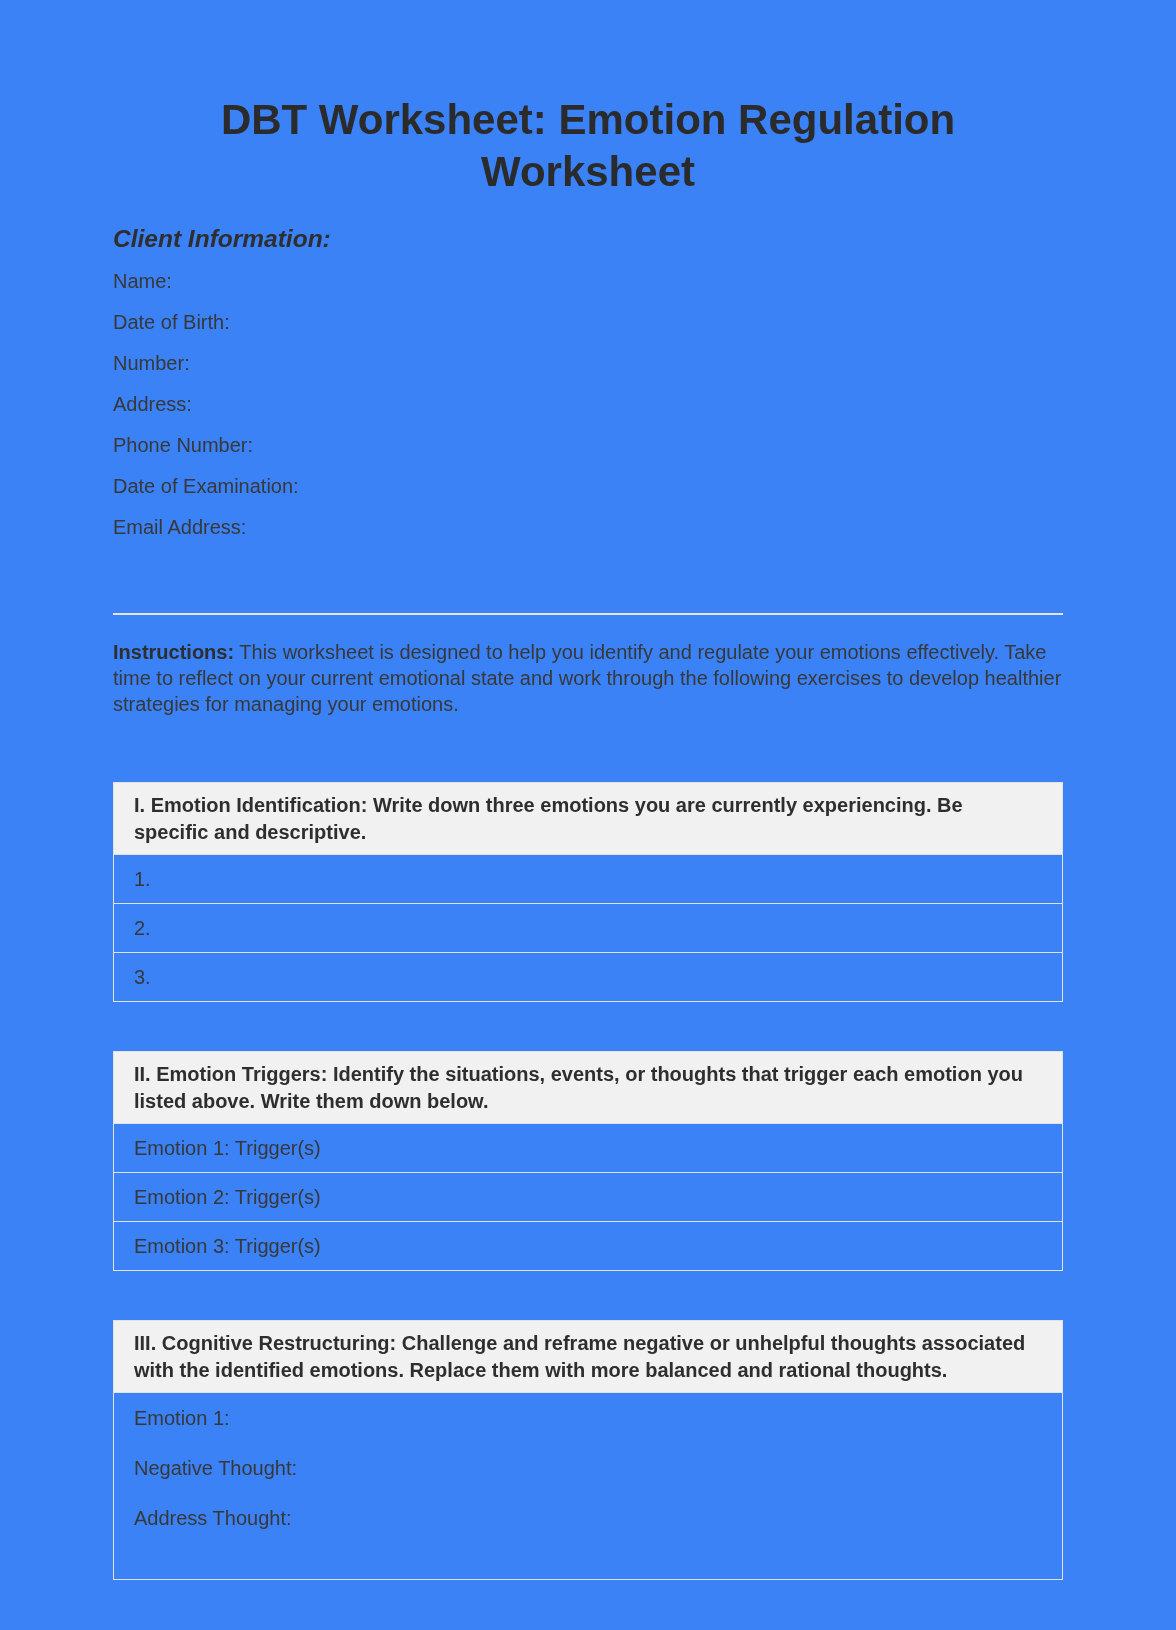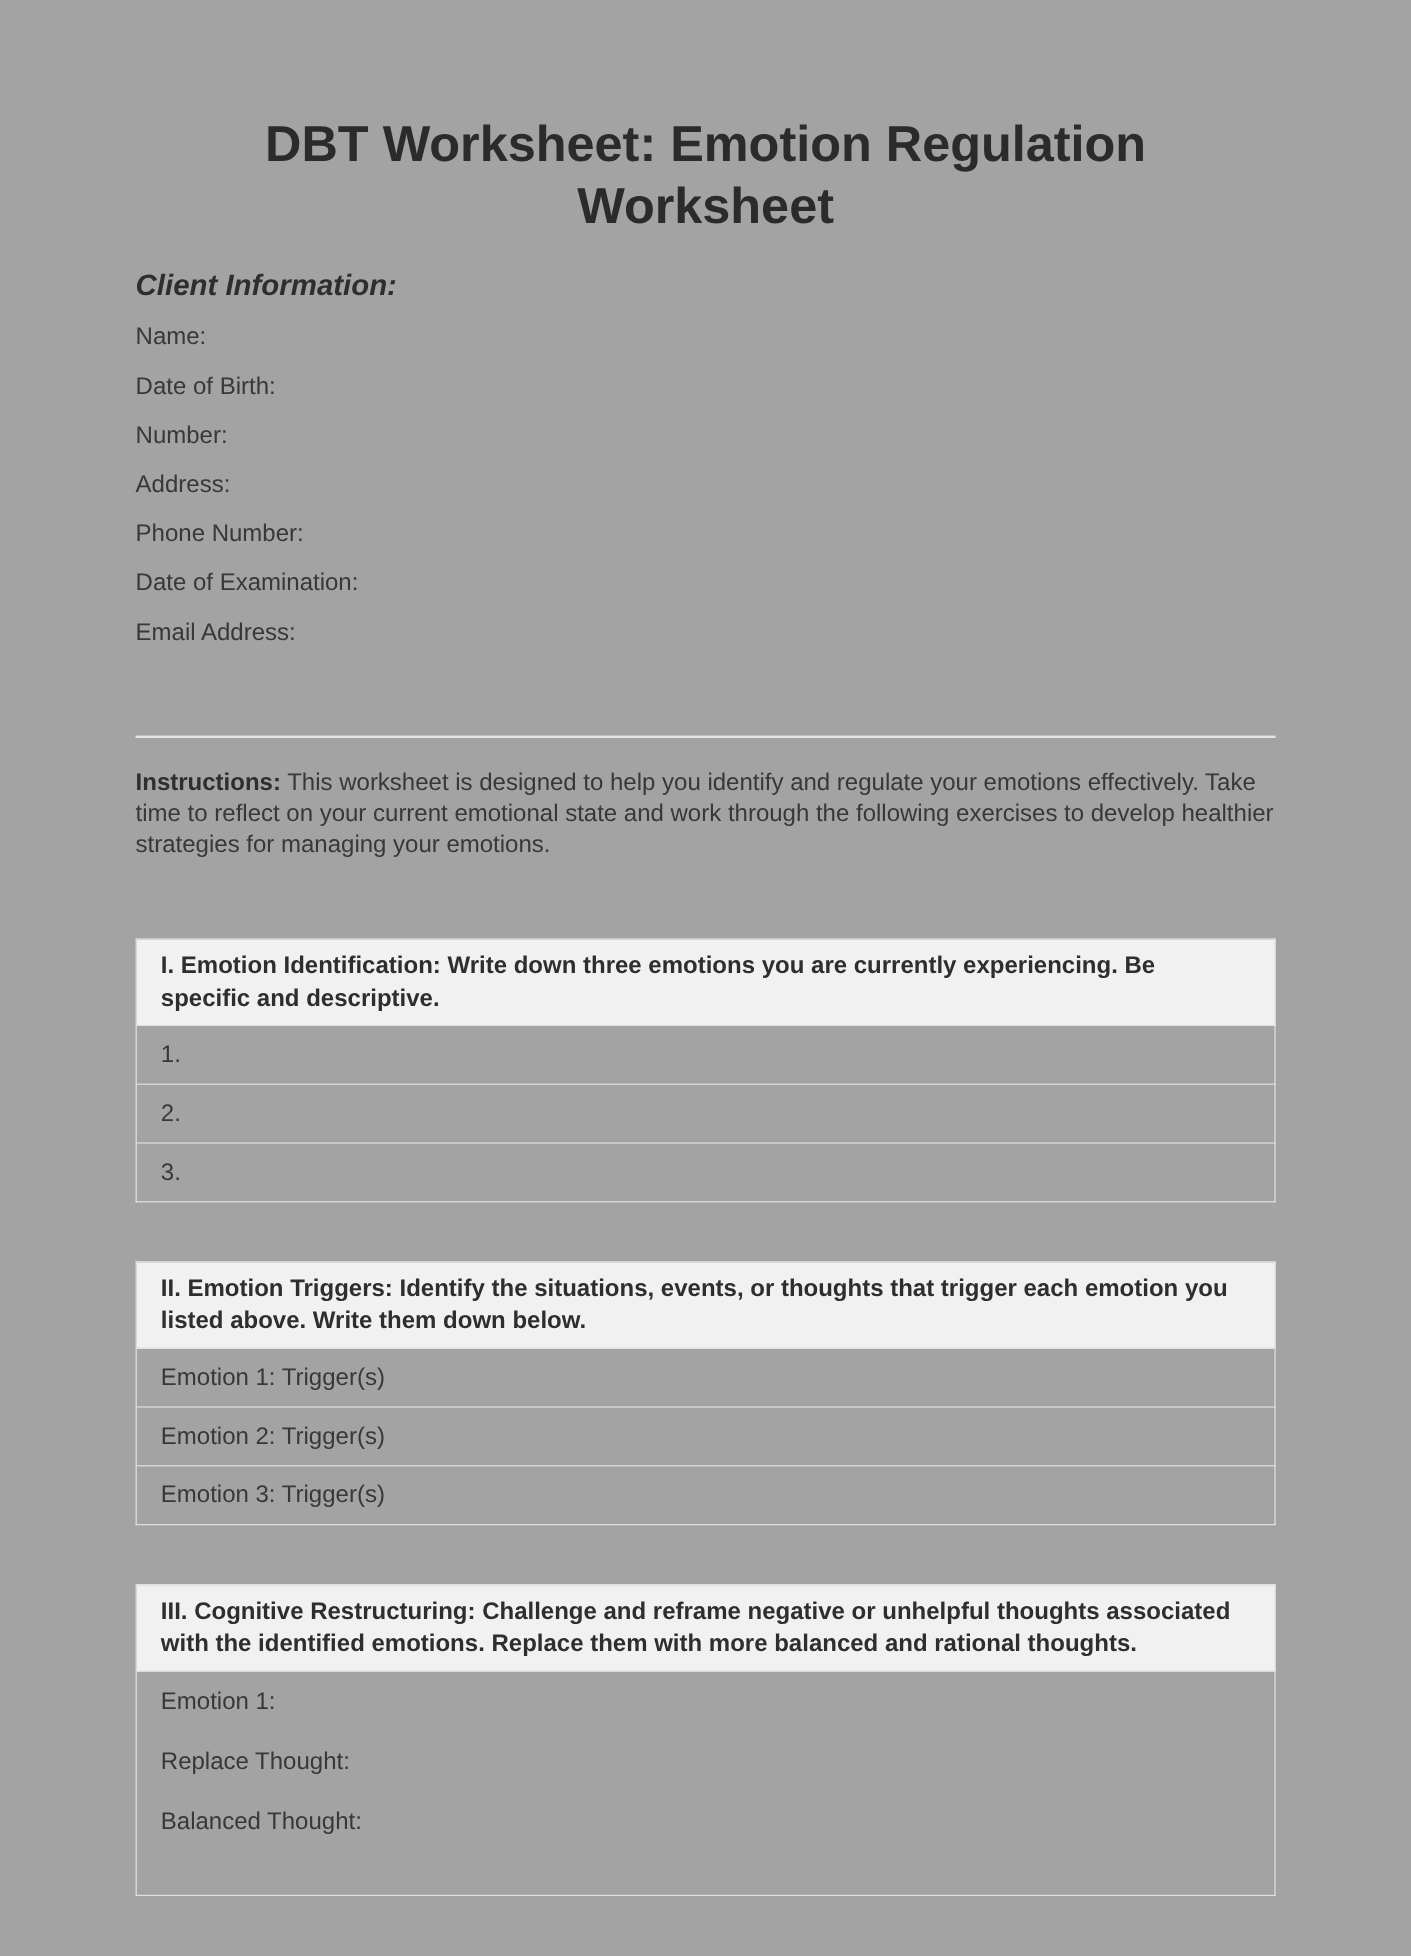--- a/index.html
+++ b/index.html
@@ -1,21 +1,21 @@
 <!DOCTYPE html>
 <html><head>
 <meta charset="utf-8">
 <style>
   html, body { margin: 0; padding: 0; background: #ffffff; }
   .page {
     position: relative;
     width: 1176px;
     height: 1630px;
     box-sizing: border-box;
-    background: #a3a3a3;
+    background: #3b82f6;
     padding: 0 113px;
     overflow: hidden;
     font-family: "Liberation Sans", "DejaVu Sans", sans-serif;
     color: #383838;
   }
   h1.doc-title {
     margin: 0;
     padding: 94px 60px 0;
     font-size: 42px;
     line-height: 52px;
@@ -144,20 +144,20 @@
   <table class="section next">
     <thead>
       <tr>
         <th>III. Cognitive Restructuring: Challenge and reframe negative or unhelpful thoughts associated with the identified emotions. Replace them with more balanced and rational thoughts.</th>
       </tr>
     </thead>
     <tbody>
       <tr>
         <td class="multiline">
           <p>Emotion 1:</p>
-          <p>Replace Thought:</p>
-          <p>Balanced Thought:</p>
+          <p>Negative Thought:</p>
+          <p>Address Thought:</p>
         </td>
       </tr>
     </tbody>
   </table>
 
 </div>
 
 </body></html>

